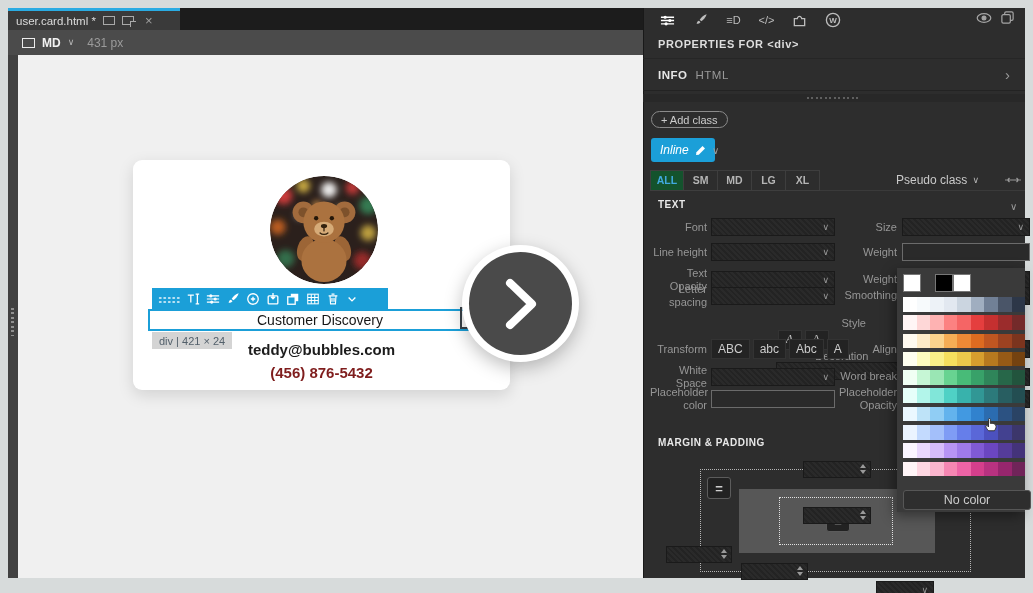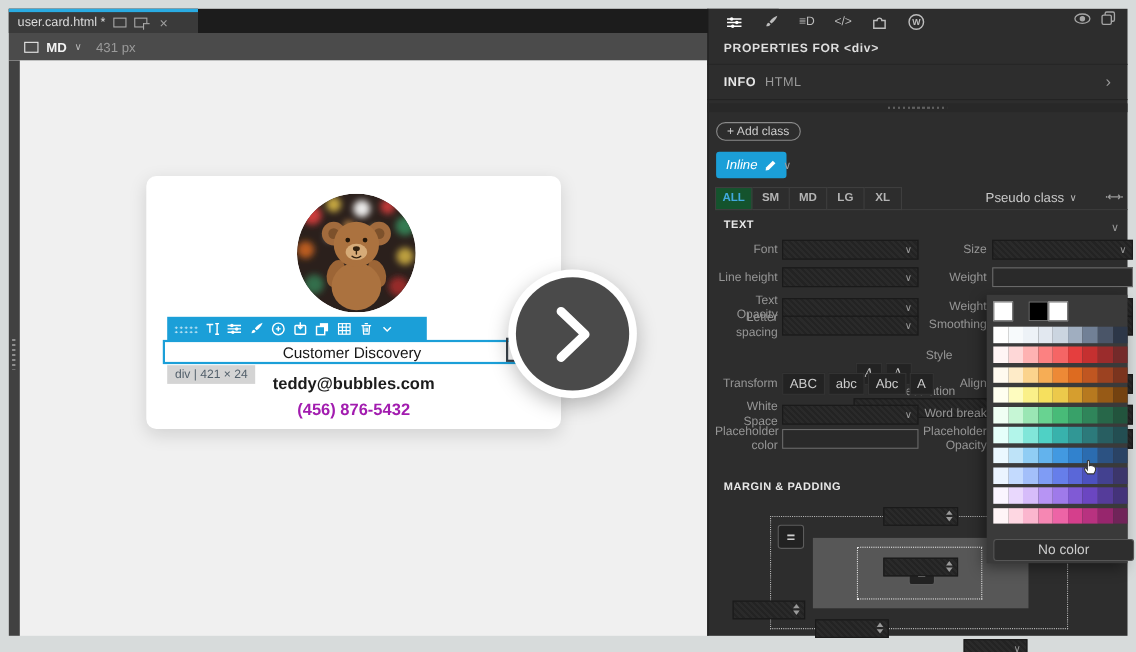--- a/index.html
+++ b/index.html
@@ -43,21 +43,21 @@
                background-image:radial-gradient(circle, #bfe4f4 1px, transparent 1.2px);
                background-size:4.5px 4px; }
 
   .sel-box { left:148px; top:309px; width:344px; height:22px; background:#ffffff;
              border:2px solid #1b9fd8; display:flex; align-items:center; justify-content:center; z-index:5; }
   .el-title { color:#161616; font-size:14px; }
   .dark-handle { left:460px; top:307px; width:32px; height:22px; border:2px solid #39424a; z-index:6; }
   .size-tip { left:152px; top:332px; height:17px; background:#d4d4d4; color:#53606b;
               font-size:11px; display:flex; align-items:center; padding:0 7px; }
   .email { left:133px; top:341px; width:377px; text-align:center; font-size:15px; font-weight:600; color:#1c1c1c; }
-  .phone { left:133px; top:364px; width:377px; text-align:center; font-size:15px; font-weight:600; color:#a21caf; }
+  .phone { left:133px; top:364px; width:377px; text-align:center; font-size:15px; font-weight:600; color:#7f1d1d; }
 
   .play { left:462px; top:245px; width:117px; height:117px; border-radius:50%; background:#ffffff;
           box-shadow:0 6px 18px rgba(0,0,0,.25); display:flex; align-items:center; justify-content:center; z-index:30; }
   .play-inner { width:103px; height:103px; border-radius:50%; background:#4a4a4a;
                 display:flex; align-items:center; justify-content:center; }
 
   
   .panel { left:643px; top:8px; width:382px; height:570px; background:#2d2d2d; border-left:1px solid #191919; }
   .picon-row { left:646px; top:8px; width:379px; height:24px; display:flex; align-items:center; gap:2px; padding-left:6px; }
   .picon { width:31px; height:22px; display:flex; align-items:center; justify-content:center; color:#bdbdbd; font-size:11px; }

